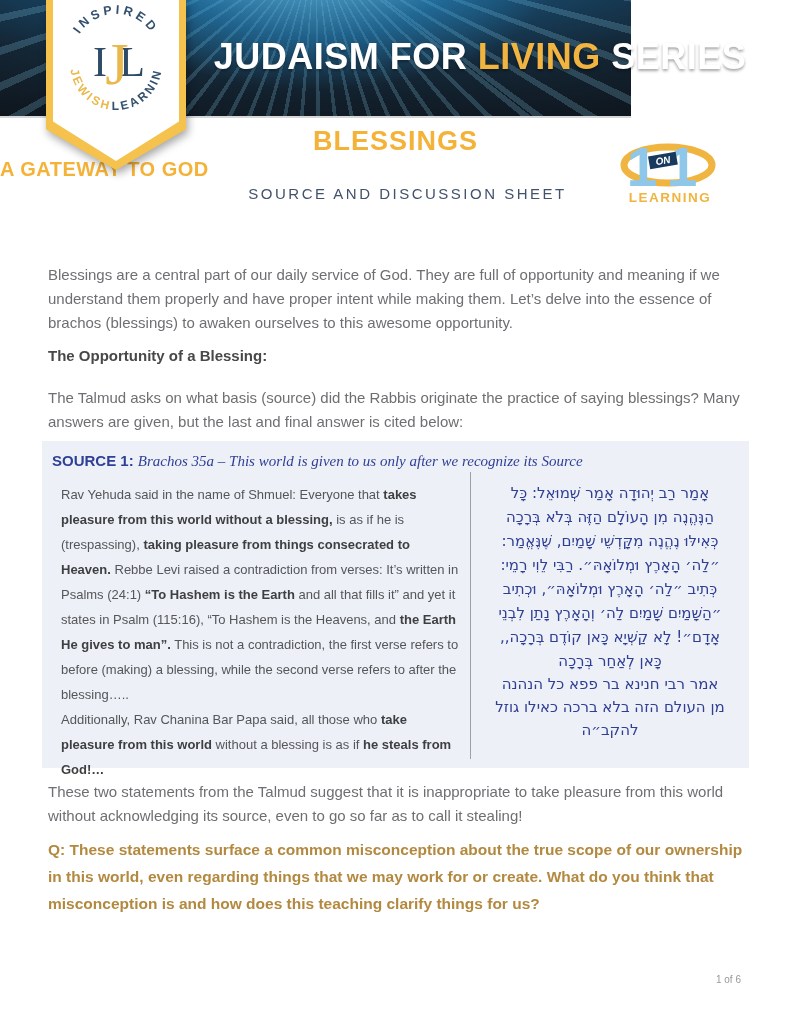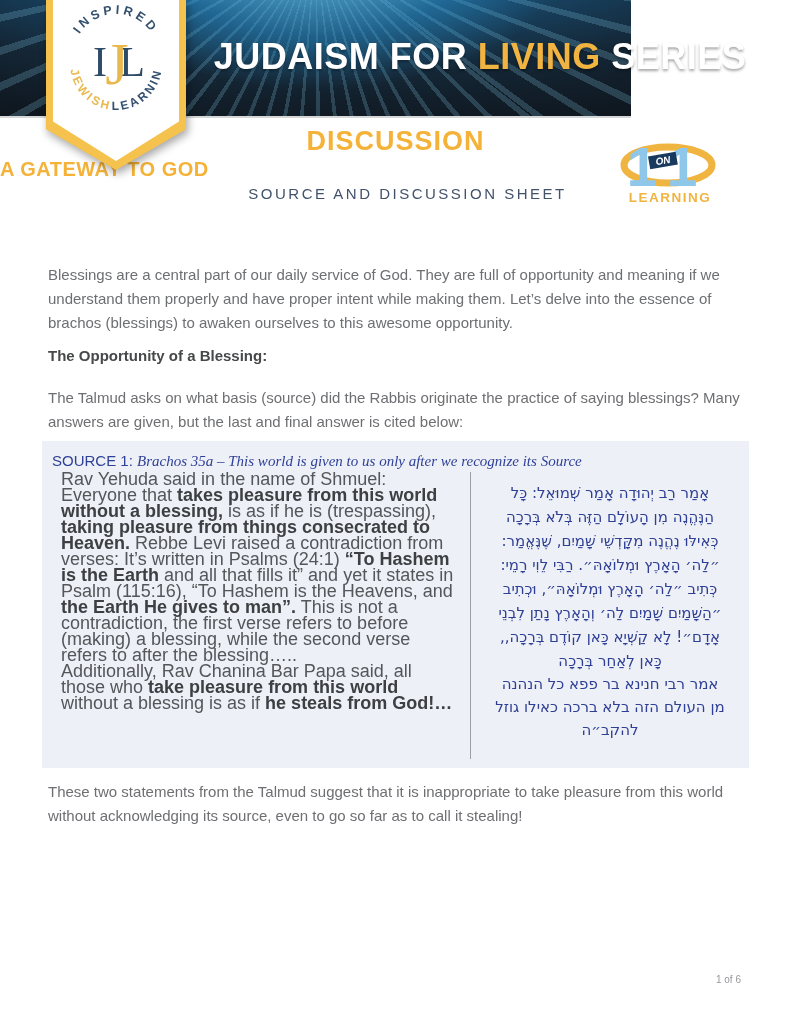--- a/index.html
+++ b/index.html
@@ -68,25 +68,25 @@
   .p-conclusion { top:780px; }
 
   
   .source-box {
     position:absolute; left:42px; top:441px; width:707px; height:327px;
     background:#EDF0F6;
   }
   .source-head {
     position:absolute; left:10px; top:11px; font-size:15px; color:#2E3F97;
   }
-  .source-head .lbl { font-weight:normal; }
+  .source-head .lbl { font-weight:bold; }
   .source-head .cit { font-style:italic;font-family:Liberation Serif, serif; }
   .source-english {
-    position:absolute; left:19px; top:30px; width:399px;
-    color:#55565A; font-size:18px; line-height:16px;
+    position:absolute; left:19px; top:41px; width:399px;
+    color:#55565A; font-size:13px; line-height:25px;
   }
   .source-english b { color:#3E3F42; }
   .source-divider {
     position:absolute; left:428px; top:31px; width:1px; height:287px; background:#9aa1aa;
   }
   .hebrew {
     position:absolute; left:440px; width:256px; direction:rtl; text-align:center;
     color:#2F3F94; font-family:"DejaVu Sans", sans-serif;
     font-size:15px; line-height:24px; white-space:pre-line;
   }
@@ -129,21 +129,21 @@
       </text>
       <text font-size="12" font-weight="bold" letter-spacing="2.5" fill="#33506E" font-family="Liberation Sans, sans-serif">
         <textPath href="#arcBottom" startOffset="47%">LEARNING</textPath>
       </text>
       <text x="47" y="76" text-anchor="middle" font-size="42" fill="#2E4B68" font-family="Liberation Serif, serif">I</text>
       <text x="79" y="76" text-anchor="middle" font-size="42" fill="#2E4B68" font-family="Liberation Serif, serif">L</text>
       <text x="64" y="84" text-anchor="middle" font-size="60" fill="#E9B94D" font-family="Liberation Serif, serif">J</text>
     </svg>
   </div>
 
-  <div class="doc-title">DISCUSSION</div>
+  <div class="doc-title">BLESSINGS</div>
   <div class="doc-subtitle">A GATEWAY TO GOD</div>
   <div class="doc-sheet-type">SOURCE AND DISCUSSION SHEET</div>
 
   <svg class="logo-1on1" viewBox="0 0 116 68">
     <ellipse cx="56" cy="26" rx="44" ry="18" fill="none" stroke="#F0B441" stroke-width="7"></ellipse>
     <text x="30" y="47" text-anchor="middle" font-size="55" font-weight="bold" fill="#8EC7EA" font-family="Liberation Sans, sans-serif">1</text>
     <text x="70" y="47" text-anchor="middle" font-size="55" font-weight="bold" fill="#8EC7EA" font-family="Liberation Sans, sans-serif">1</text>
     <g transform="rotate(-10 51 22)">
       <rect x="37" y="15" width="28" height="13" fill="#173A5E"></rect>
       <text x="51" y="25" text-anchor="middle" font-size="10" font-weight="bold" font-style="italic" fill="#ffffff" font-family="Liberation Sans, sans-serif">ON</text>
@@ -169,16 +169,17 @@
 הַנֶּהֱנֶה מִן הָעוֹלָם הַזֶּה בְּלֹא בְּרָכָה
 כְּאִילּוּ נֶהֱנֶה מִקָּדְשֵׁי שָׁמַיִם, שֶׁנֶּאֱמַר:
 ״לַה׳ הָאָרֶץ וּמְלוֹאָהּ״. רַבִּי לֵוִי רָמֵי:
 כְּתִיב ״לַה׳ הָאָרֶץ וּמְלוֹאָהּ״, וּכְתִיב
 ״הַשָּׁמַיִם שָׁמַיִם לַה׳ וְהָאָרֶץ נָתַן לִבְנֵי
 אָדָם״! לָא קַשְׁיָא כָּאן קוֹדֶם בְּרָכָה,,
 כָּאן לְאַחַר בְּרָכָה</div>
   </div>
 
   <div class="para p-conclusion">These two statements from the Talmud suggest that it is inappropriate  to take pleasure from this world without acknowledging its source, even to go so far as to call it stealing!</div>
+  <div class="question">Q:  These statements surface a common misconception about the true scope of our ownership in this world, even regarding things that we may work for or create.  What do you think that misconception is and how does this teaching clarify things for us?</div>
 
   <div class="footer">1 of 6</div>
 
 </div>
 
 </body></html>

